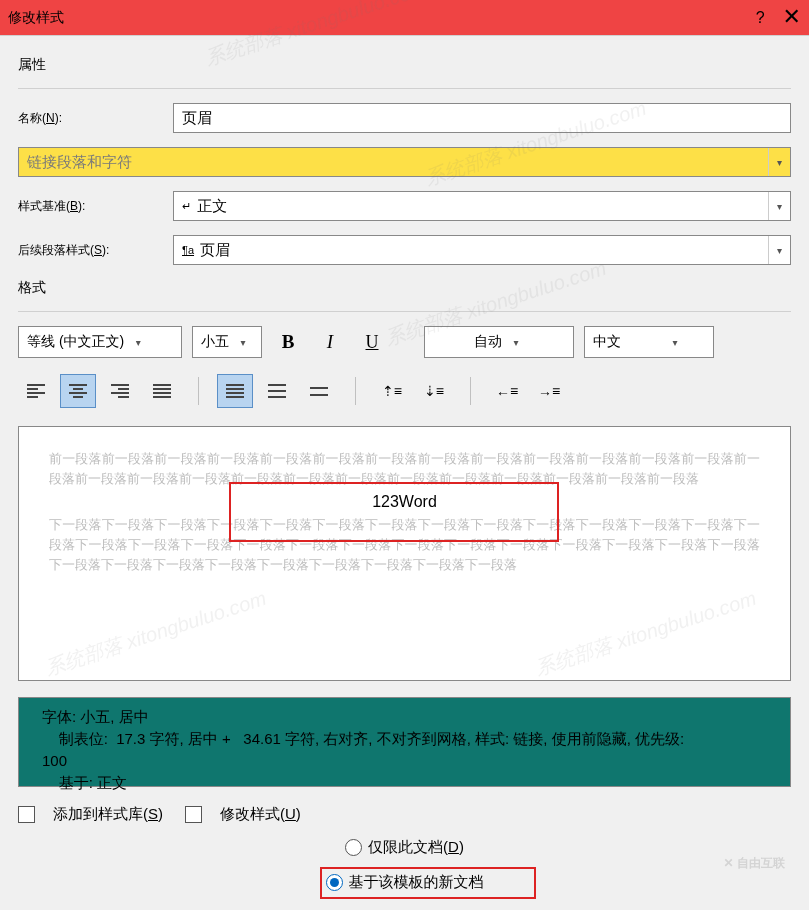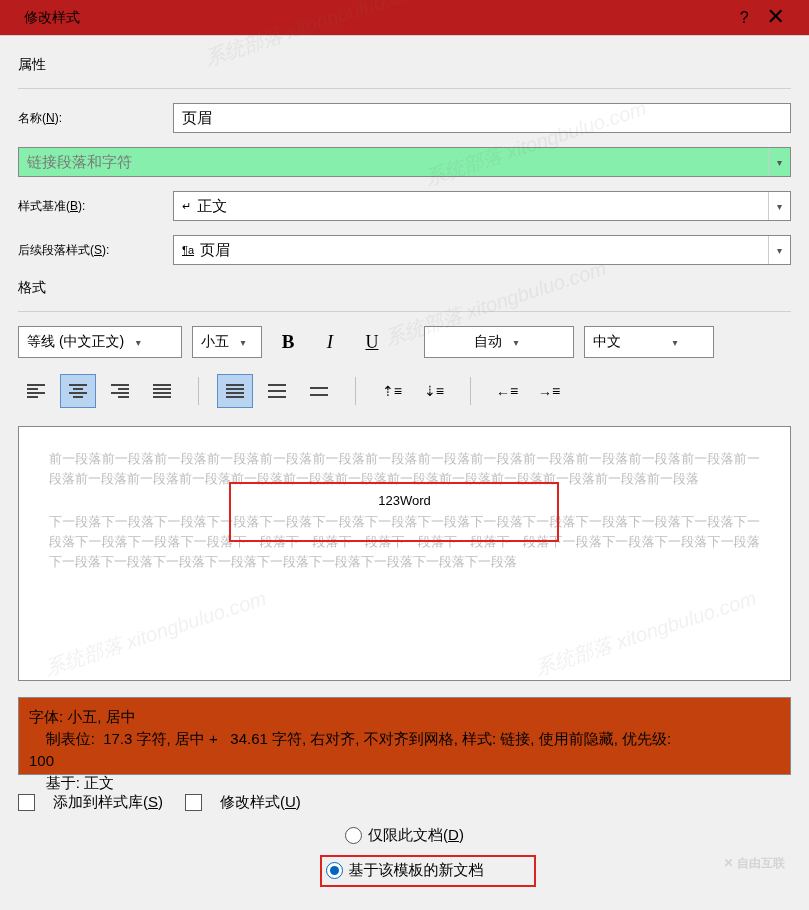--- a/index.html
+++ b/index.html
@@ -11,22 +11,22 @@
       width: 809px;
       height: 910px;
       overflow: hidden;
       position: relative;
     }
     .titlebar {
       height: 36px;
       display: flex;
       align-items: center;
       justify-content: space-between;
-      padding: 0 24px;
-      background: #b91c1c;
+      padding: 0 8px;
+      background: #ef4444;
       border-bottom: 1px solid #d0d0d0;
     }
     .titlebar .title { font-size: 14px; }
     .titlebar .controls { display: flex; gap: 18px; font-size: 16px; }
     .titlebar .close { font-size: 22px; line-height: 16px; }
     .content { padding: 12px 18px; }
     .section-label { font-size: 14px; margin: 8px 0 14px 0; }
     .divider { height: 1px; background: #d0d0d0; margin: 0 0 14px 0; }
     .row { display: flex; align-items: center; margin-bottom: 14px; }
     .row .label { width: 155px; font-size: 12px; }
@@ -35,21 +35,21 @@
       flex: 1;
       height: 30px;
       border: 1px solid #888;
       background: #fff;
       display: flex;
       align-items: center;
       padding: 0 8px;
       font-size: 15px;
       position: relative;
     }
-    .row .combo.disabled { background: #86efac; color: #7a7a7a; }
+    .row .combo.disabled { background: #fde047; color: #7a7a7a; }
     .row .combo .dd {
       position: absolute;
       right: 0;
       top: 0;
       width: 22px;
       height: 100%;
       display: flex;
       align-items: center;
       justify-content: center;
       border-left: 1px solid #ccc;
@@ -125,36 +125,36 @@
     .preview .filler {
       color: #bdbdbd;
       font-size: 13px;
       line-height: 20px;
       word-break: break-all;
       text-align: justify;
     }
     .preview .sample {
       text-align: center;
       color: #000;
-      font-size: 13px;
+      font-size: 16px;
       margin: 4px 0;
     }
     .red-box {
       position: absolute;
       border: 2px solid #d22;
       pointer-events: none;
     }
     .desc-box {
       border: 1px solid #888;
-      background: #c2410c;
+      background: #0f766e;
       margin-top: 16px;
-      padding: 8px 10px;
+      padding: 8px 23px;
       font-size: 15px;
       line-height: 22px;
-      height: 78px;
+      height: 90px;
     }
     .checkbox-row {
       display: flex;
       align-items: center;
       gap: 22px;
       margin-top: 18px;
     }
     .chk { display: flex; align-items: center; gap: 18px; font-size: 15px; }
     .chk-box {
       width: 17px; height: 17px;

